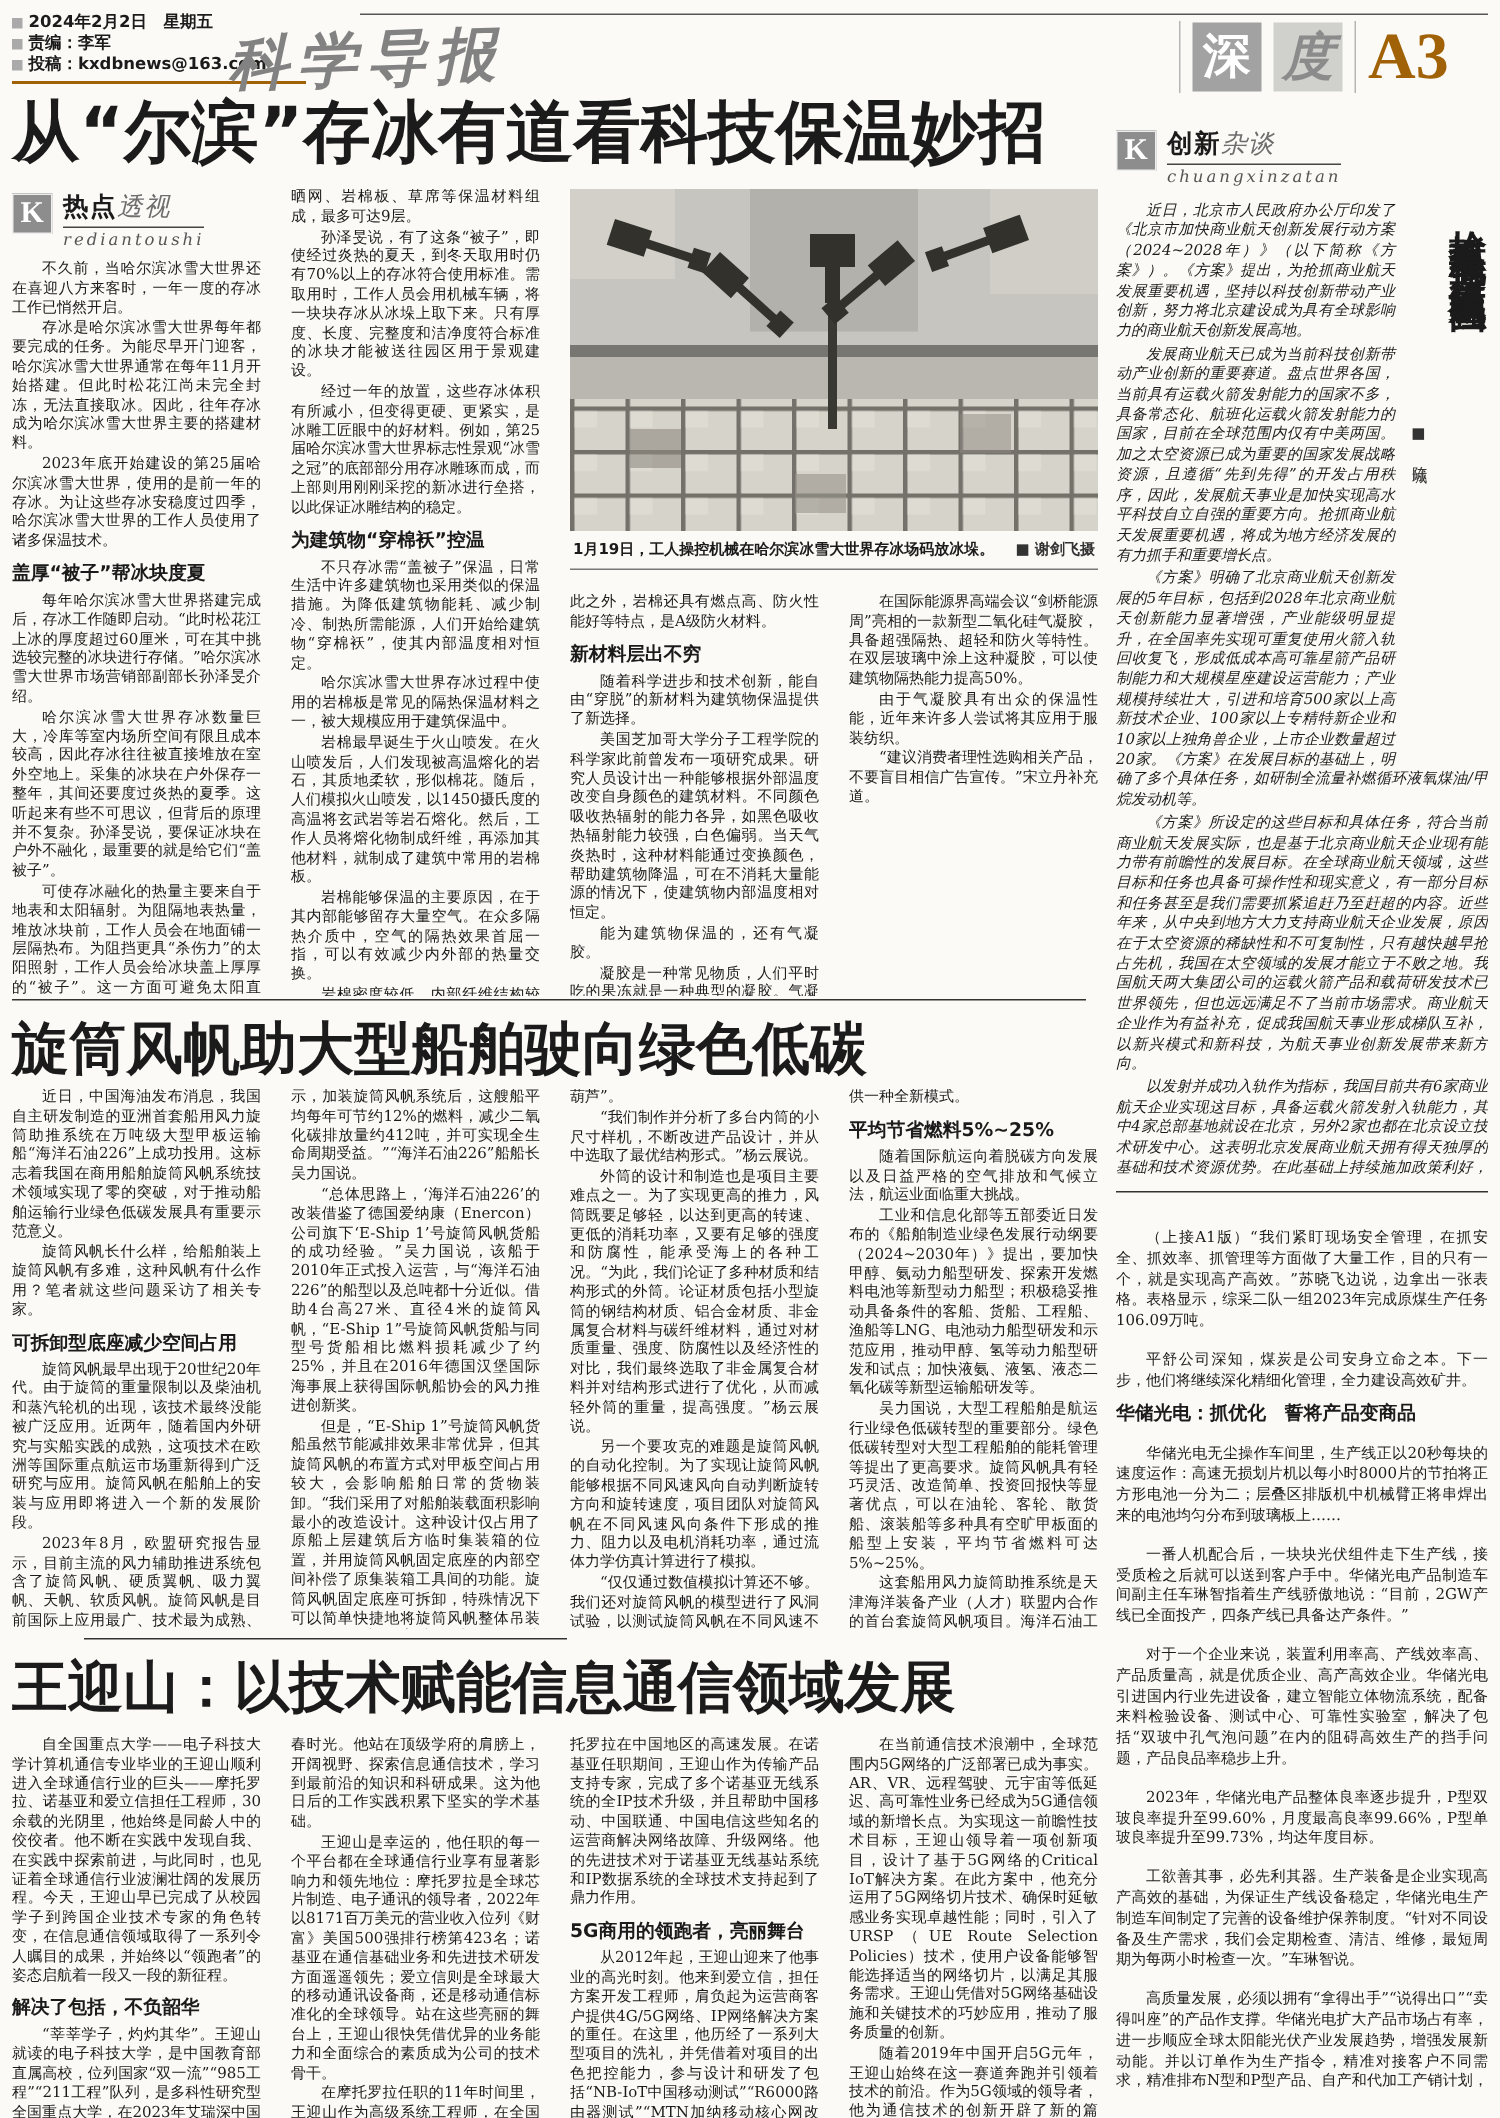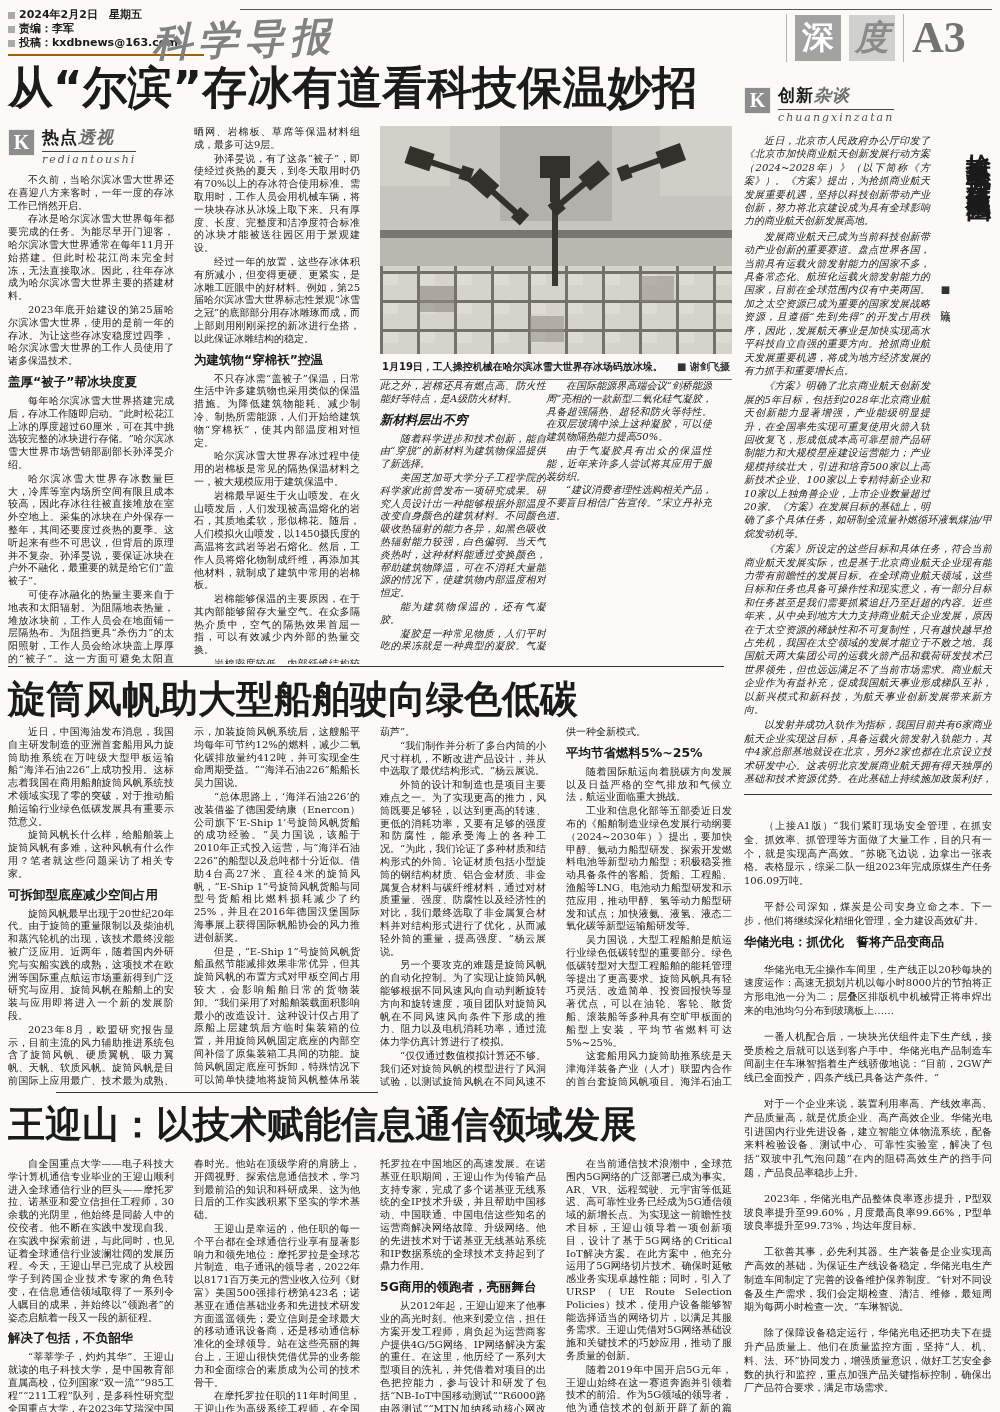--- a/index.html
+++ b/index.html
@@ -16,21 +16,21 @@
   .sq { display:inline-block; width:7px; height:7px; background:#aaa; flex:0 0 auto; }
   .masthead { position:absolute; left:152px; top:12px; font-size:40px; font-weight:900; font-style:italic;
     color:#828282; letter-spacing:6px; transform:rotate(-2deg); font-family:"DejaVu Serif",serif; }
   .toprule { position:absolute; left:240px; top:9px; width:752px; height:1px; background:#555; }
   .section-box { position:absolute; left:786px; top:12px; display:flex; align-items:center; gap:8px; }
   .vline { width:1px; height:48px; background:#b5b5b5; }
   .sec-a { width:46px; height:46px; background:#a2a2a2; color:#fff; font-weight:900; font-size:32px;
     display:flex; align-items:center; justify-content:center; font-family:"DejaVu Sans",sans-serif; }
   .sec-b { width:46px; height:46px; background:#d0d0cd; color:#8b8b8b; font-weight:900; font-size:34px;
     font-style:italic; display:flex; align-items:center; justify-content:center; font-family:"DejaVu Serif",serif; }
-  .sec-page { font-family:"Liberation Serif","DejaVu Serif",serif; font-weight:700; font-size:44px; color:#737373; }
+  .sec-page { font-family:"Liberation Serif","DejaVu Serif",serif; font-weight:700; font-size:44px; color:#a16207; }
   
   .headline1 { position:absolute; left:8px; top:62px; width:730px; font-size:45px; line-height:1.15;
     font-weight:900; white-space:nowrap; letter-spacing:0; font-family:"DejaVu Sans","Liberation Sans",sans-serif; }
   .headline2 { position:absolute; left:8px; top:674px; font-size:38px; font-weight:900; white-space:nowrap;
     font-family:"DejaVu Sans",sans-serif; }
   .headline3 { position:absolute; left:8px; top:1100px; font-size:37px; font-weight:900; white-space:nowrap;
     font-family:"DejaVu Sans",sans-serif; }
   
   .article1 { position:absolute; left:8px; top:126px; width:724px; height:538px; display:flex; gap:20px; overflow:hidden; }
   .article2 { position:absolute; left:8px; top:726px; width:724px; height:360px; overflow:hidden; }
@@ -44,31 +44,31 @@
   .divider { position:absolute; height:1px; background:#333; }
   .div1 { left:8px; top:666px; width:716px; }
   .div2 { left:56px; top:1092px; width:322px; }
   
   .col-logo { display:flex; gap:7px; align-items:flex-start; margin-bottom:8px; }
   .kbox { width:27px; height:27px; background:#8d8d8d; color:#fff; font-family:"Liberation Serif",serif;
     font-weight:700; font-size:20px; display:flex; align-items:center; justify-content:center;
     box-shadow:inset 0 0 0 1px rgba(255,255,255,.85); flex:0 0 auto; margin-top:3px; }
   .logo-title { font-size:17px; letter-spacing:1px; border-bottom:1px solid #444; padding-bottom:2px; white-space:nowrap; }
   .logo-title .bold { font-weight:900; font-family:"DejaVu Sans",sans-serif; }
-  .logo-title .script { font-style:italic; color:#6e6e6e; font-weight:700; font-family:"DejaVu Serif",serif; }
+  .logo-title .script { font-style:italic; color:#6e6e6e; font-weight:400; font-family:"DejaVu Serif",serif; }
   .logo-pinyin { font-style:italic; font-size:11px; letter-spacing:2px; color:#555; padding-top:1px;
     font-family:"DejaVu Serif",serif; }
   
   .right-half { flex:0 0 352px; width:352px; }
   .photo { width:352px; }
   .photo svg { display:block; width:352px; height:228px; }
   .photo figcaption { font-size:10px; font-weight:700; line-height:14px; padding:6px 2px 5px;
     border-bottom:1px solid #777; font-family:"DejaVu Sans",sans-serif; display:flex; justify-content:space-between; gap:10px; }
   .credit { color:#333; white-space:nowrap; }
-  .cols2 { display:flex; margin-top:0; height:272px; overflow:hidden;font-style:italic; }
+  .cols2 { display:flex; gap:20px; margin-top:16px; height:272px; overflow:hidden; }
   .cols2 .col { flex:0 0 166px; }
   
   .rightcol { position:absolute; left:744px; top:84px; width:248px; height:1322px; overflow:hidden; }
   .opinion-body { margin-top:10px; height:650px; overflow:hidden; }
   .vfloat { float:right; width:56px; height:374px; position:relative; margin-left:6px; }
   .vtitle { position:absolute; top:0; right:0; writing-mode:vertical-rl; font-size:25px; font-weight:900;
     letter-spacing:3px; line-height:1.1; font-family:"DejaVu Sans",sans-serif; white-space:pre; }
   .vbyline { position:absolute; left:2px; top:150px; writing-mode:vertical-rl; font-size:10px; color:#333;
     letter-spacing:2px; font-family:"DejaVu Sans",sans-serif; }
   .opinion-text p { font-style:italic; font-size:10px; line-height:13.4px; text-indent:2em; text-align:justify; margin-bottom:2px; }
@@ -288,18 +288,17 @@
     <div class="right-div"></div>
     <div class="continuation">
         <p>（上接A1版）“我们紧盯现场安全管理，在抓安全、抓效率、抓管理等方面做了大量工作，目的只有一个，就是实现高产高效。”苏晓飞边说，边拿出一张表格。表格显示，综采二队一组2023年完成原煤生产任务106.09万吨。</p>
         <p>平舒公司深知，煤炭是公司安身立命之本。下一步，他们将继续深化精细化管理，全力建设高效矿井。</p>
         <h4>华储光电：抓优化　誓将产品变商品</h4>
         <p>华储光电无尘操作车间里，生产线正以20秒每块的速度运作：高速无损划片机以每小时8000片的节拍将正方形电池一分为二；层叠区排版机中机械臂正将串焊出来的电池均匀分布到玻璃板上……</p>
         <p>一番人机配合后，一块块光伏组件走下生产线，接受质检之后就可以送到客户手中。华储光电产品制造车间副主任车琳智指着生产线骄傲地说：“目前，2GW产线已全面投产，四条产线已具备达产条件。”</p>
         <p>对于一个企业来说，装置利用率高、产线效率高、产品质量高，就是优质企业、高产高效企业。华储光电引进国内行业先进设备，建立智能立体物流系统，配备来料检验设备、测试中心、可靠性实验室，解决了包括“双玻中孔气泡问题”在内的阻碍高效生产的挡手问题，产品良品率稳步上升。</p>
         <p>2023年，华储光电产品整体良率逐步提升，P型双玻良率提升至99.60%，月度最高良率99.66%，P型单玻良率提升至99.73%，均达年度目标。</p>
         <p>工欲善其事，必先利其器。生产装备是企业实现高产高效的基础，为保证生产线设备稳定，华储光电生产制造车间制定了完善的设备维护保养制度。“针对不同设备及生产需求，我们会定期检查、清洁、维修，最短周期为每两小时检查一次。”车琳智说。</p>
-        <p>除了保障设备稳定运行，华储光电还把功夫下在提升产品质量上。他们在质量监控方面，坚持“人、机、料、法、环”协同发力，增强质量意识，做好工艺安全参数的执行和监控，重点加强产品关键指标控制，确保出厂产品符合要求，满足市场需求。</p>
         <p>高质量发展，必须以拥有“拿得出手”“说得出口”“卖得叫座”的产品作支撑。华储光电扩大产品市场占有率，进一步顺应全球太阳能光伏产业发展趋势，增强发展新动能。并以订单作为生产指令，精准对接客户不同需求，精准排布N型和P型产品、自产和代加工产销计划，根据市场需要，将一条P型产线转变为N型产线，进一步提高产品生产与市场需求的匹配度。</p>
       </div>
   </aside>
 
 </div>
 
 </body></html>

